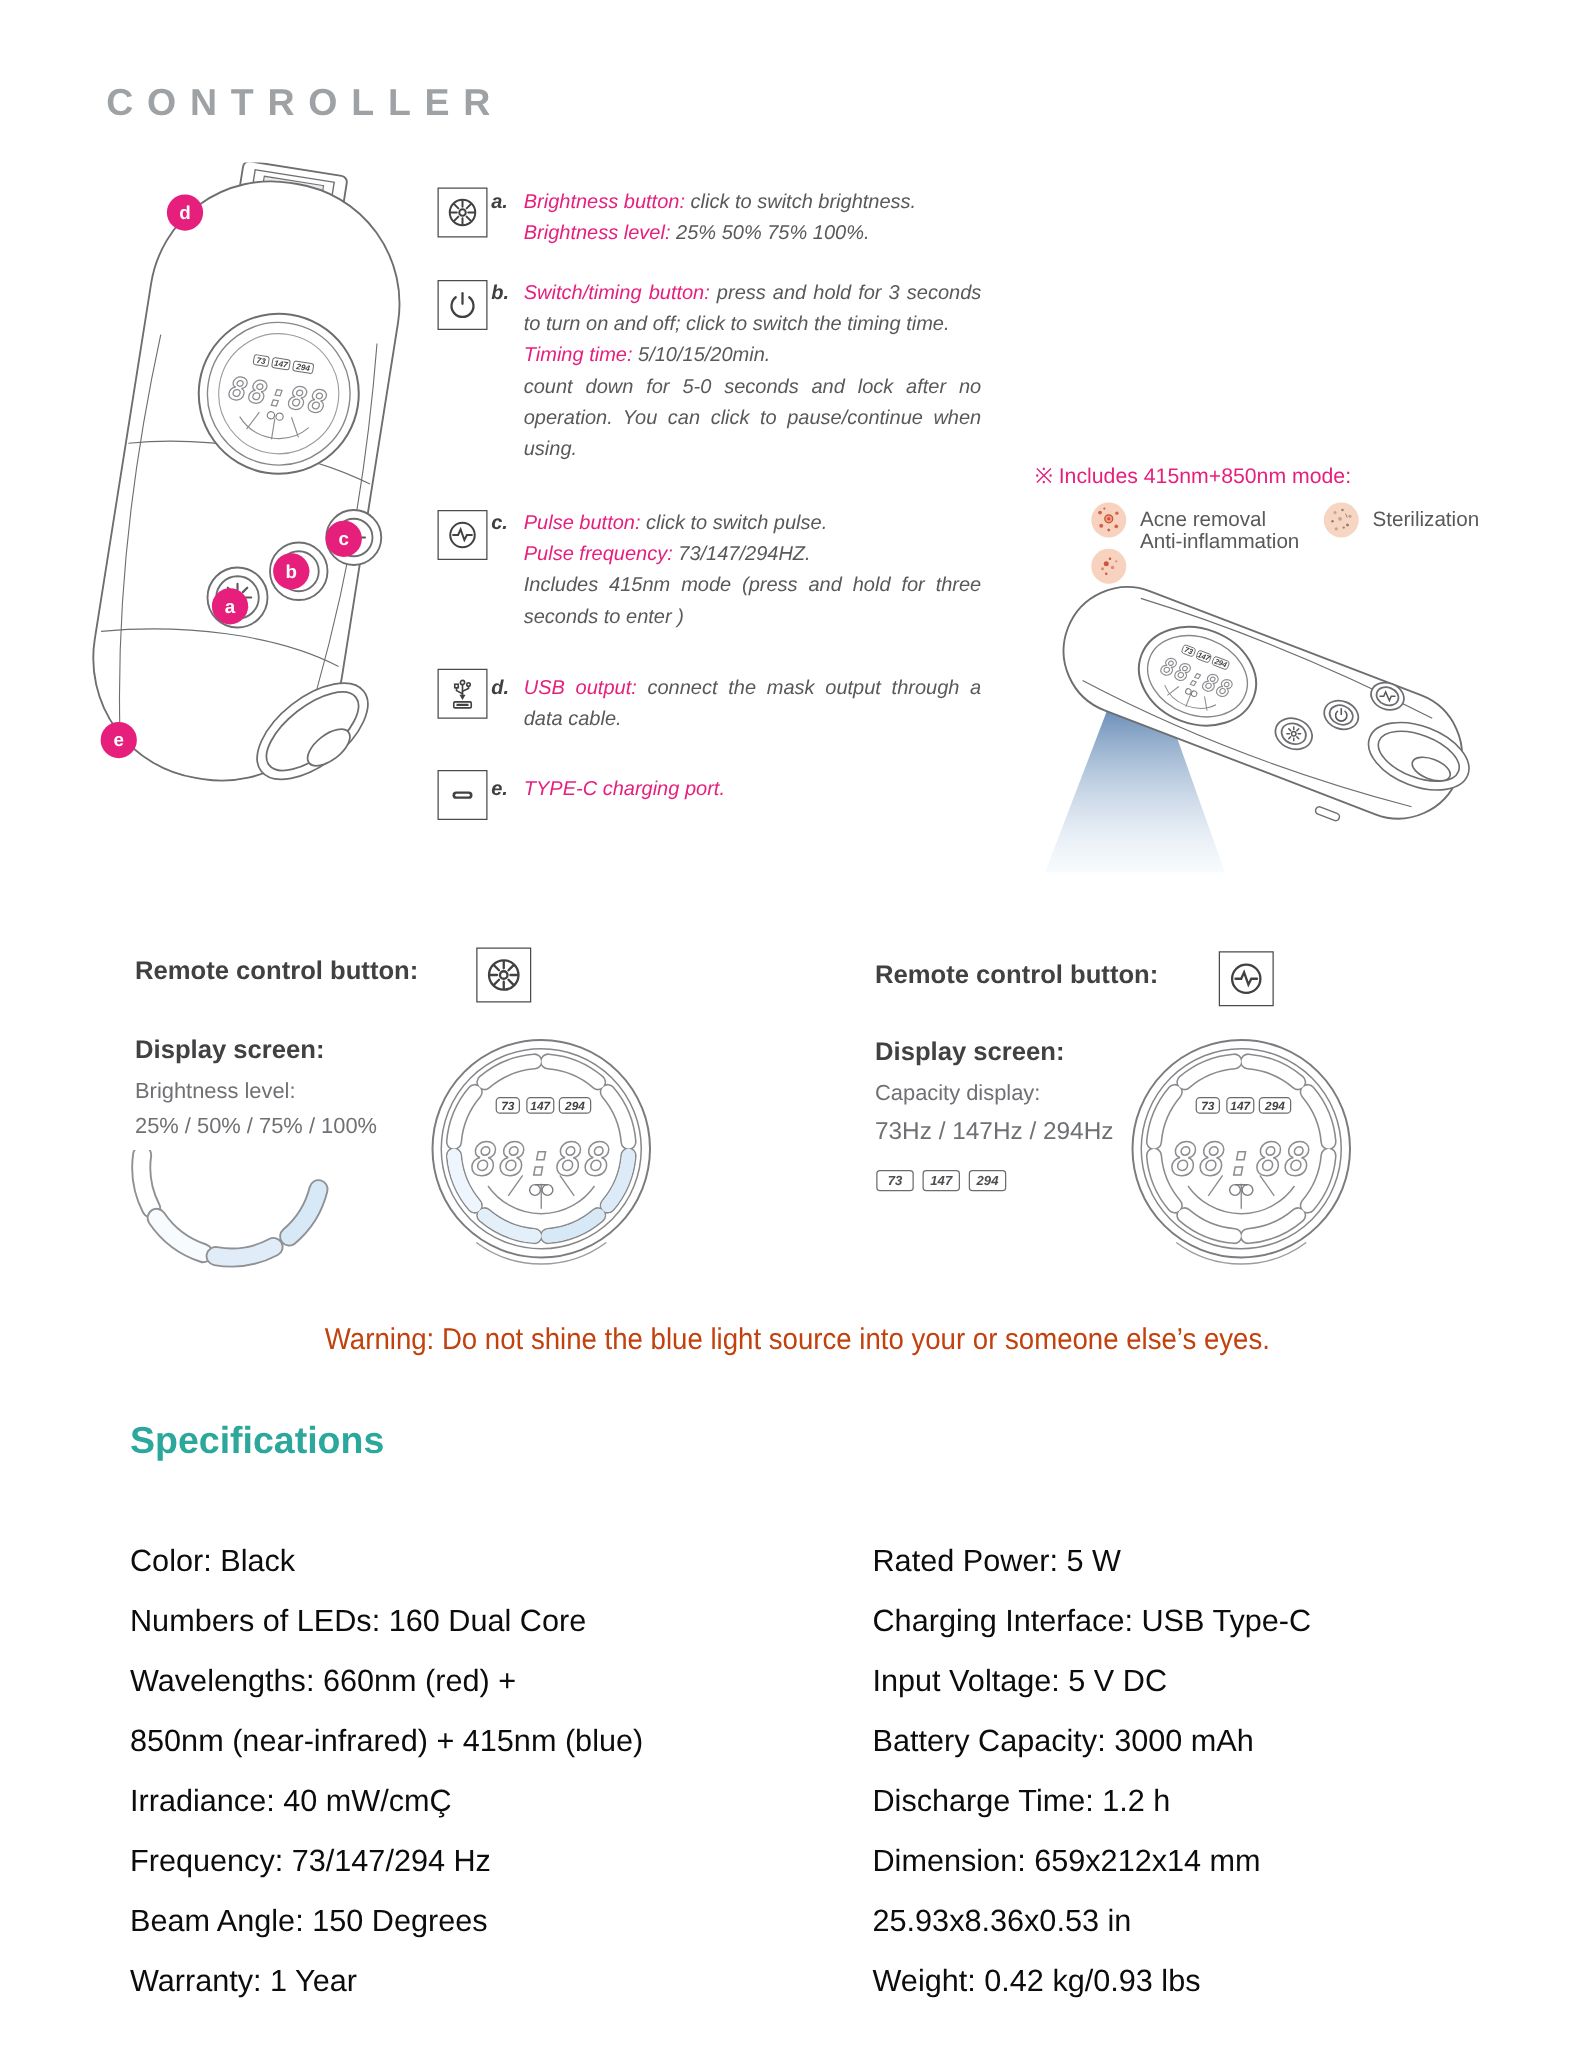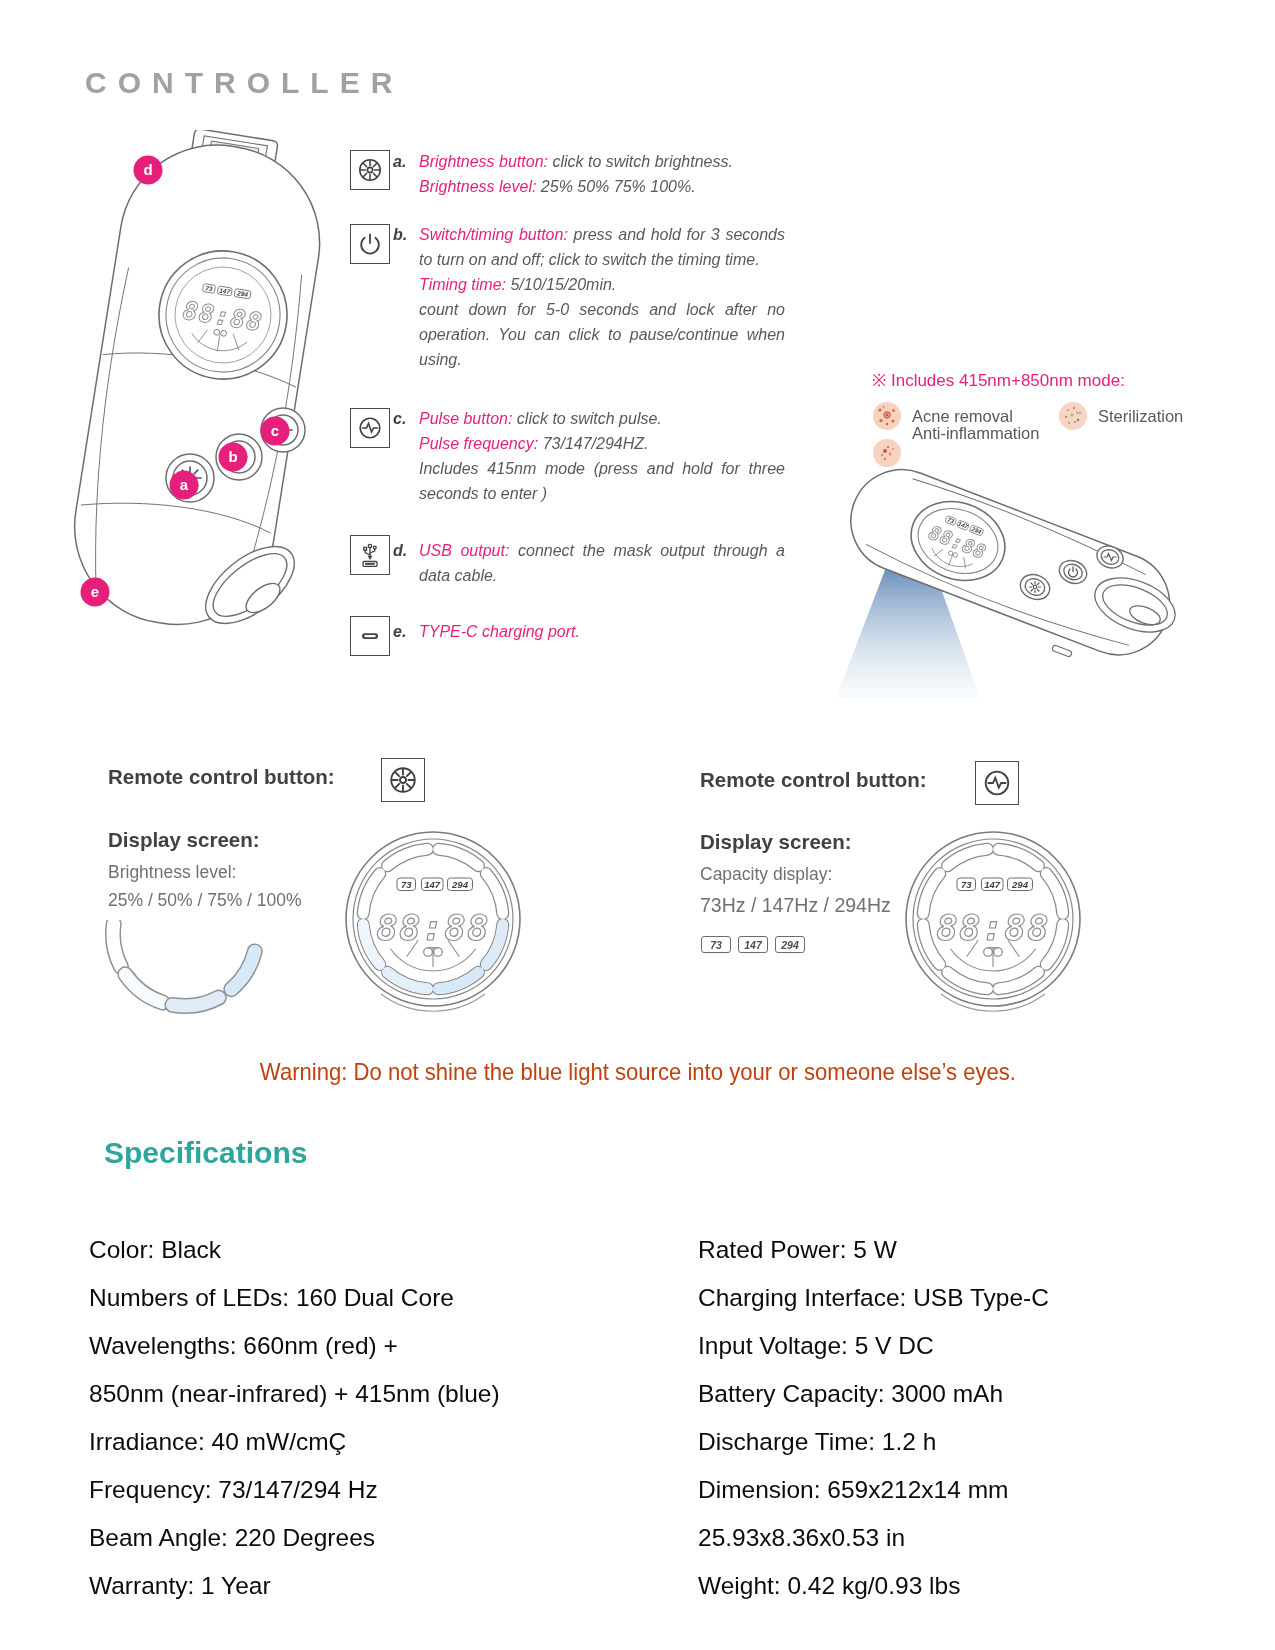--- a/index.html
+++ b/index.html
@@ -234,21 +234,21 @@
   <div class="abs icon-box" style="left:350px;top:616px">
     <svg width="26" height="26" viewBox="0 0 26 26">
       <rect x="5" y="10.2" width="16" height="5.8" rx="2.9" fill="#3f4143"></rect>
       <rect x="7.2" y="12" width="11.6" height="2.2" rx="1.1" fill="#fff"></rect>
     </svg>
   </div>
   <div class="abs legend-text" style="left:393px;top:619px">
     <p><span class="mk">e.</span><span class="pink">TYPE-C charging port.</span></p>
   </div>
 
-  <div class="abs note" style="left:872px;top:368px">※ Includes 415nm+850nm mode:</div>
+  <div class="abs note" style="left:828px;top:368px">※ Includes 415nm+850nm mode:</div>
 
   <div class="abs" style="left:872px;top:401px">
     <svg width="30" height="30" viewBox="0 0 30 30">
       <circle cx="15" cy="15" r="14" fill="#f7d3bf"></circle>
       <circle cx="15" cy="14" r="3.2" fill="#eb9c7e" stroke="#c9513b" stroke-width="1"></circle>
       <circle cx="15" cy="14" r="1.2" fill="#c9513b"></circle>
       <circle cx="8" cy="9" r="1.5" fill="#d2604a"></circle>
         <circle cx="21.5" cy="9.5" r="1.3" fill="#d2604a"></circle>
       <circle cx="9" cy="19.5" r="1.6" fill="#d2604a"></circle>
         <circle cx="21" cy="20" r="1.5" fill="#d2604a"></circle>
@@ -432,28 +432,28 @@
     </g>
     <text class="dial-digits" x="90" y="114" font-size="36" text-anchor="middle" fill="#ffffff" stroke="#8b8d90" stroke-width="1.2" letter-spacing="1">88:88</text>
   </svg>
 
   <div class="abs warning" style="left:0;top:1058px">
     <span>Warning: Do not shine the blue light source into your or someone else’s eyes.</span>
   </div>
 
   <div class="abs spec-head" style="left:104px;top:1136px">Specifications</div>
 
-  <div class="abs spec-col" style="left:89px;top:1226px">
+  <div class="abs spec-col" style="left:104px;top:1226px">
     <div>Color: Black</div>
     <div>Numbers of LEDs: 160 Dual Core</div>
     <div>Wavelengths: 660nm (red) +</div>
     <div>850nm (near-infrared) + 415nm (blue)</div>
     <div>Irradiance: 40 mW/cmÇ</div>
     <div>Frequency: 73/147/294 Hz</div>
-    <div>Beam Angle: 220 Degrees</div>
+    <div>Beam Angle: 150 Degrees</div>
     <div>Warranty: 1 Year</div>
   </div>
 
   <div class="abs spec-col" style="left:698px;top:1226px">
     <div>Rated Power: 5 W</div>
     <div>Charging Interface: USB Type-C</div>
     <div>Input Voltage: 5 V DC</div>
     <div>Battery Capacity: 3000 mAh</div>
     <div>Discharge Time: 1.2 h</div>
     <div>Dimension: 659x212x14 mm</div>

